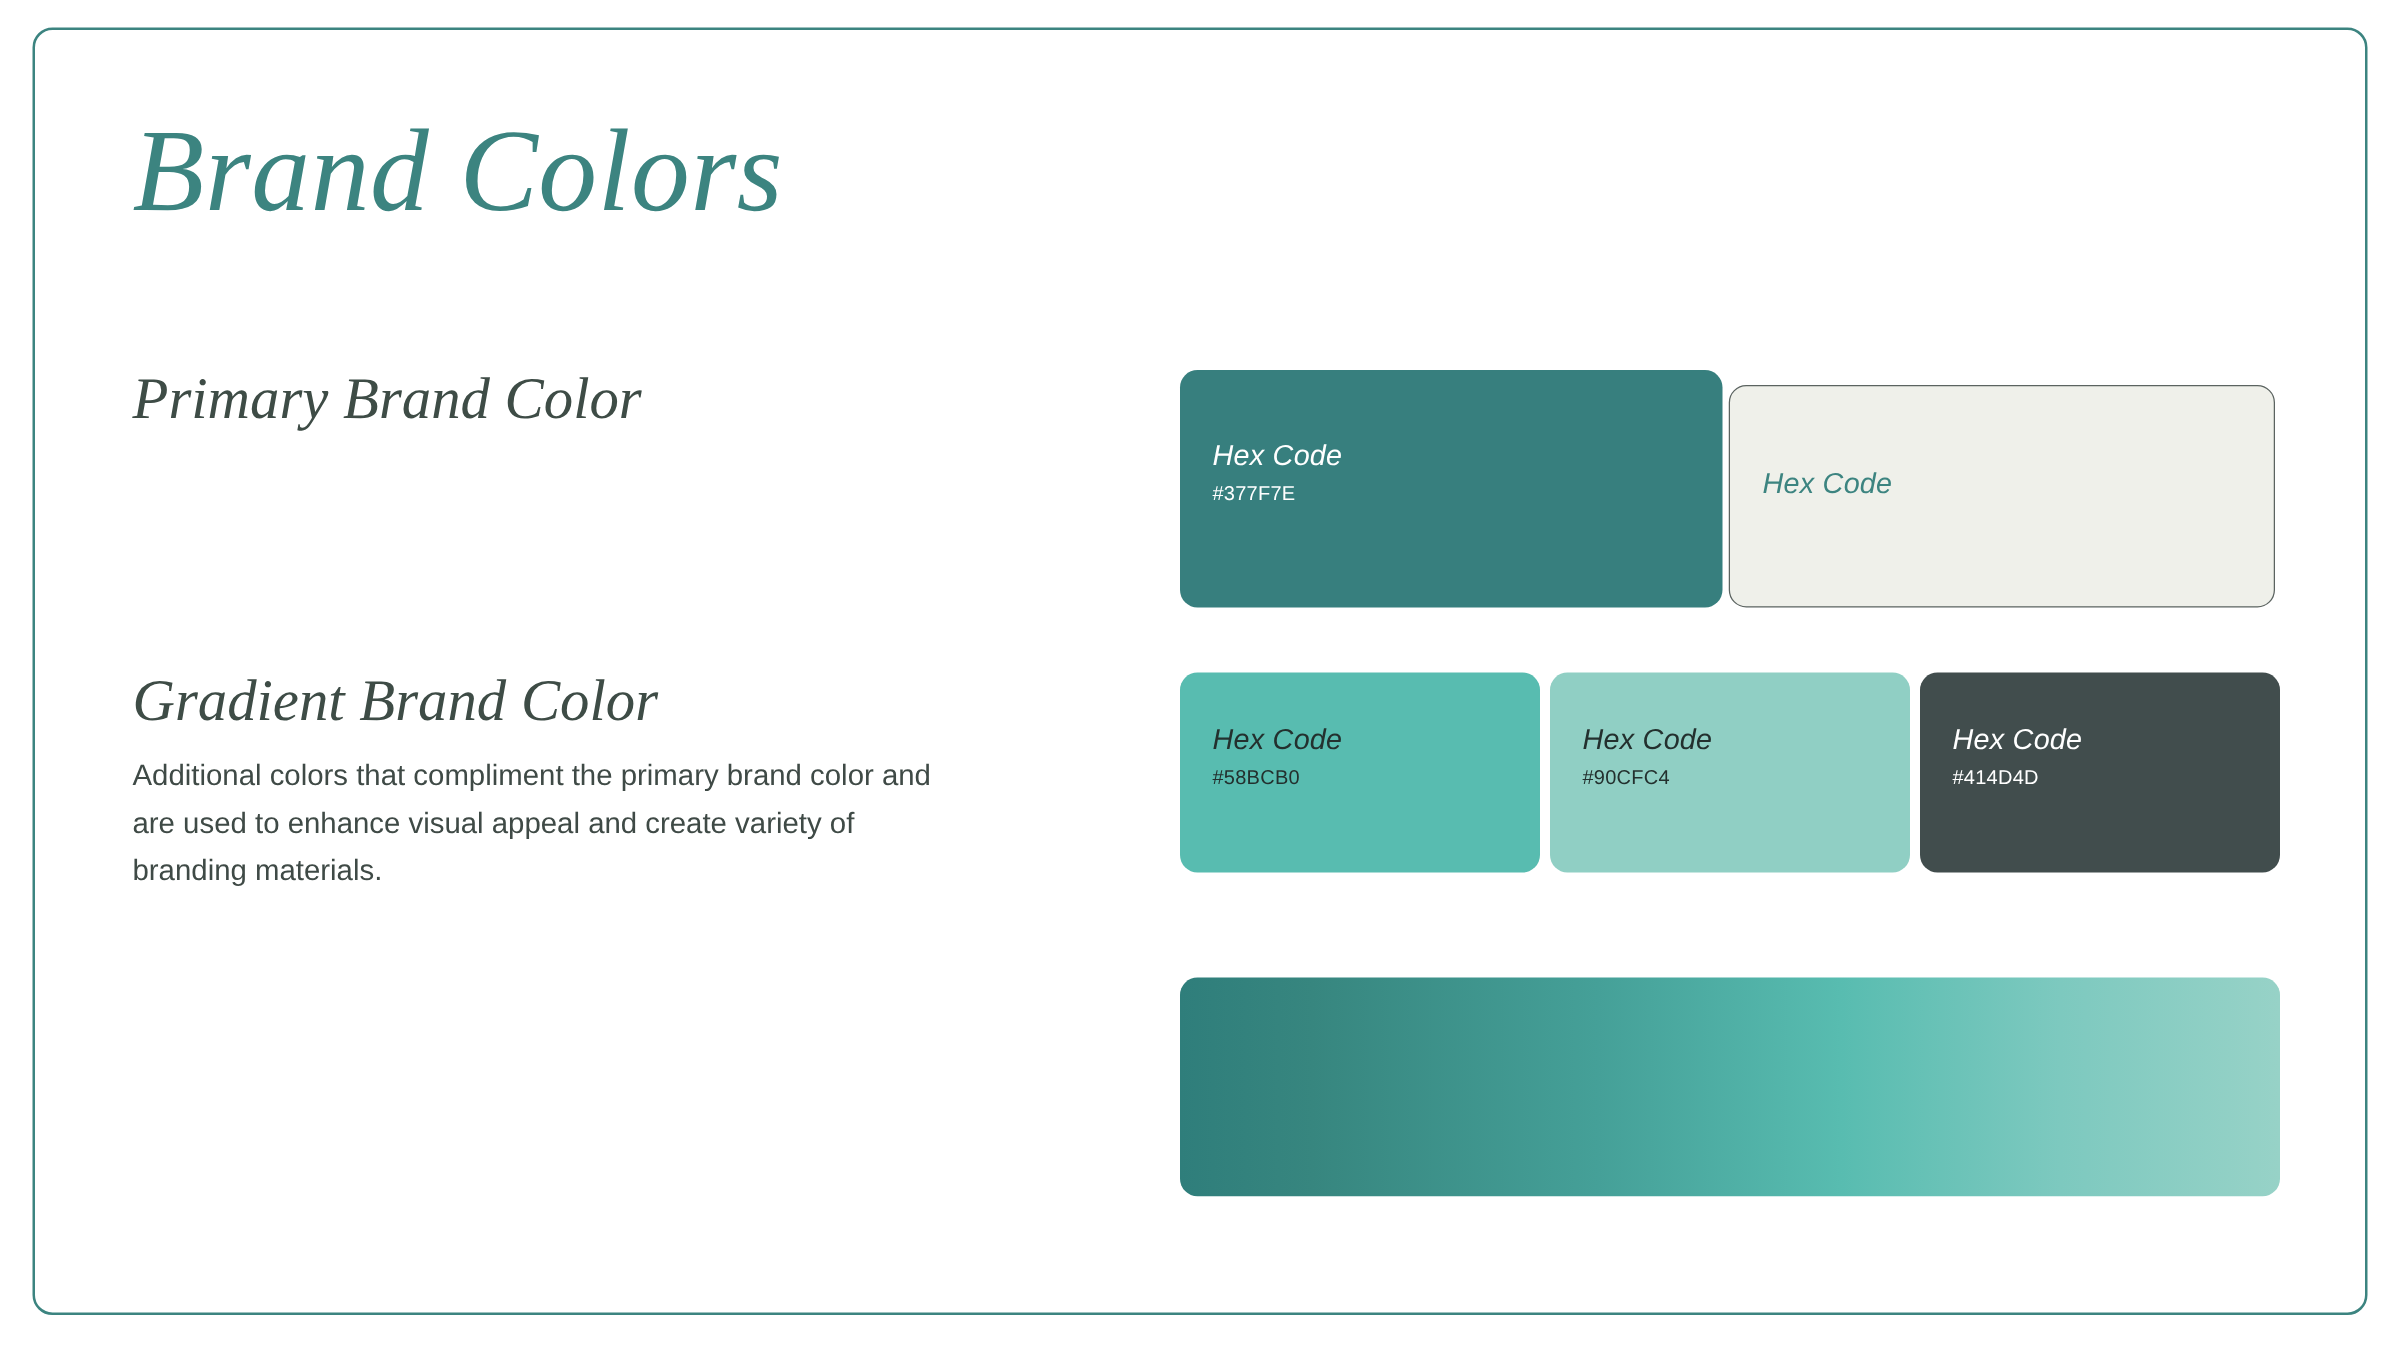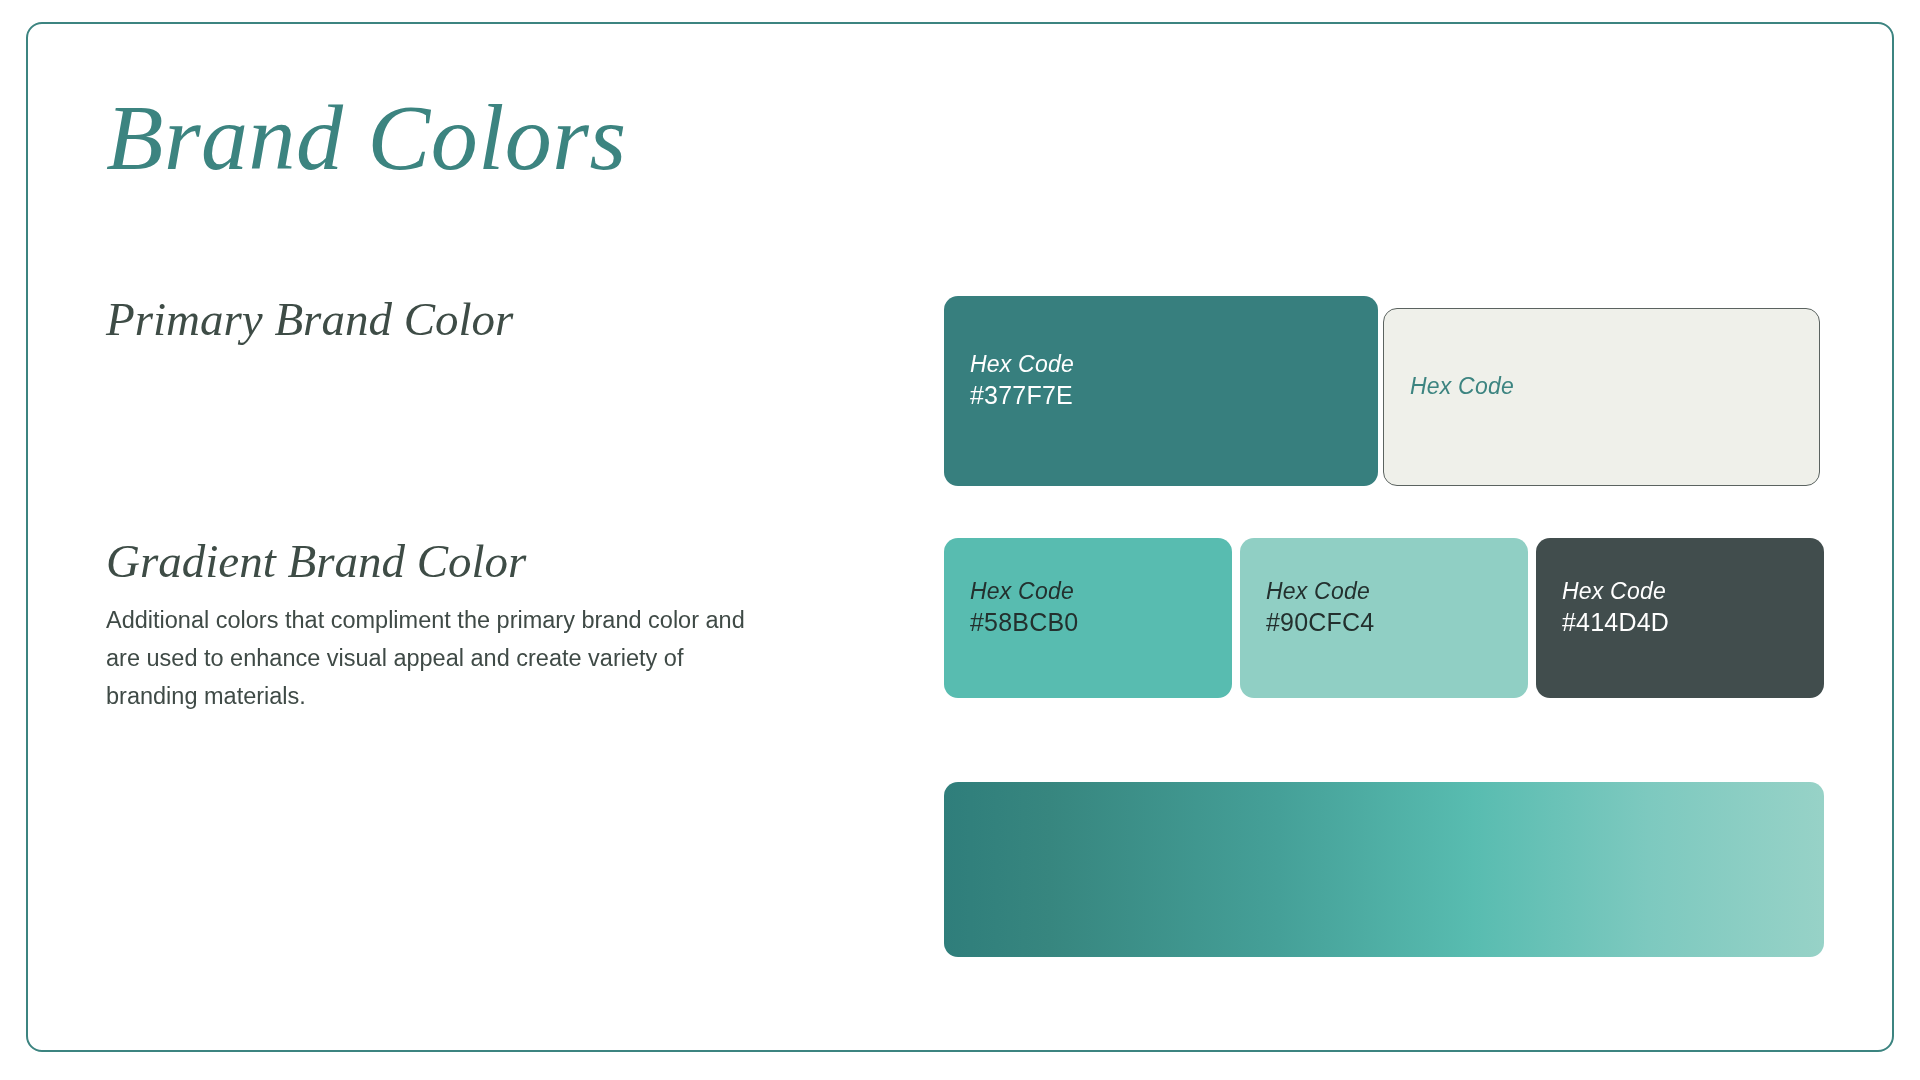--- a/index.html
+++ b/index.html
@@ -117,21 +117,21 @@
   .swatch .hex-label {
     font-family: "Liberation Sans", sans-serif;
     font-style: italic;
     font-size: 23px;
     line-height: 31px;
     letter-spacing: 0.2px;
   }
   .swatch .hex-value {
     font-family: "Liberation Sans", sans-serif;
     font-style: normal;
-    font-size: 25px;
+    font-size: 16px;
     line-height: 31px;
     letter-spacing: 0.2px;
   }
 
   
   .primary-wrap { }
   .sw-primary-1 {
     width: 434px;
     height: 190px;
     background: #377F7E;

